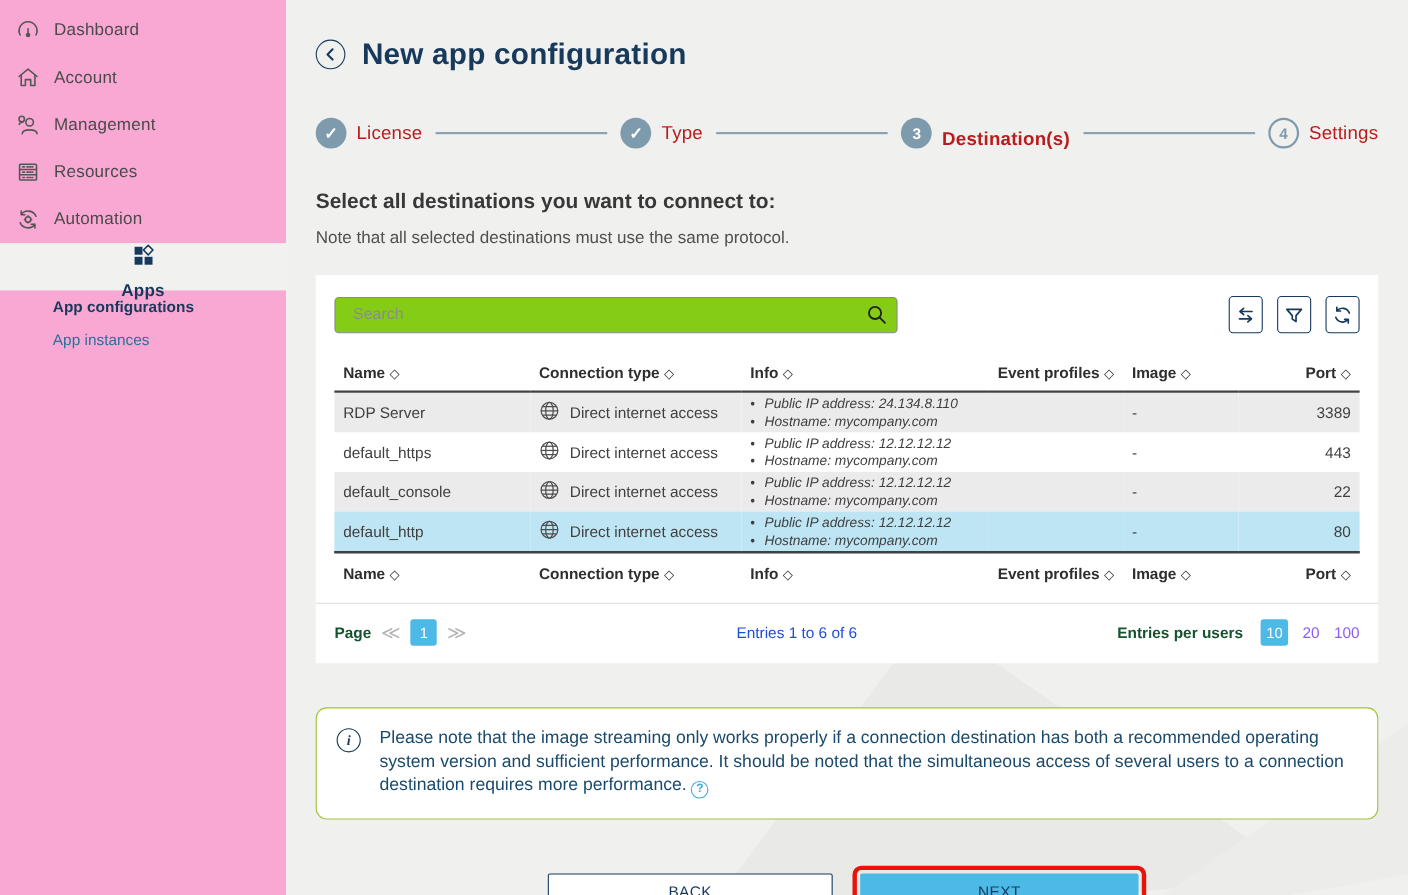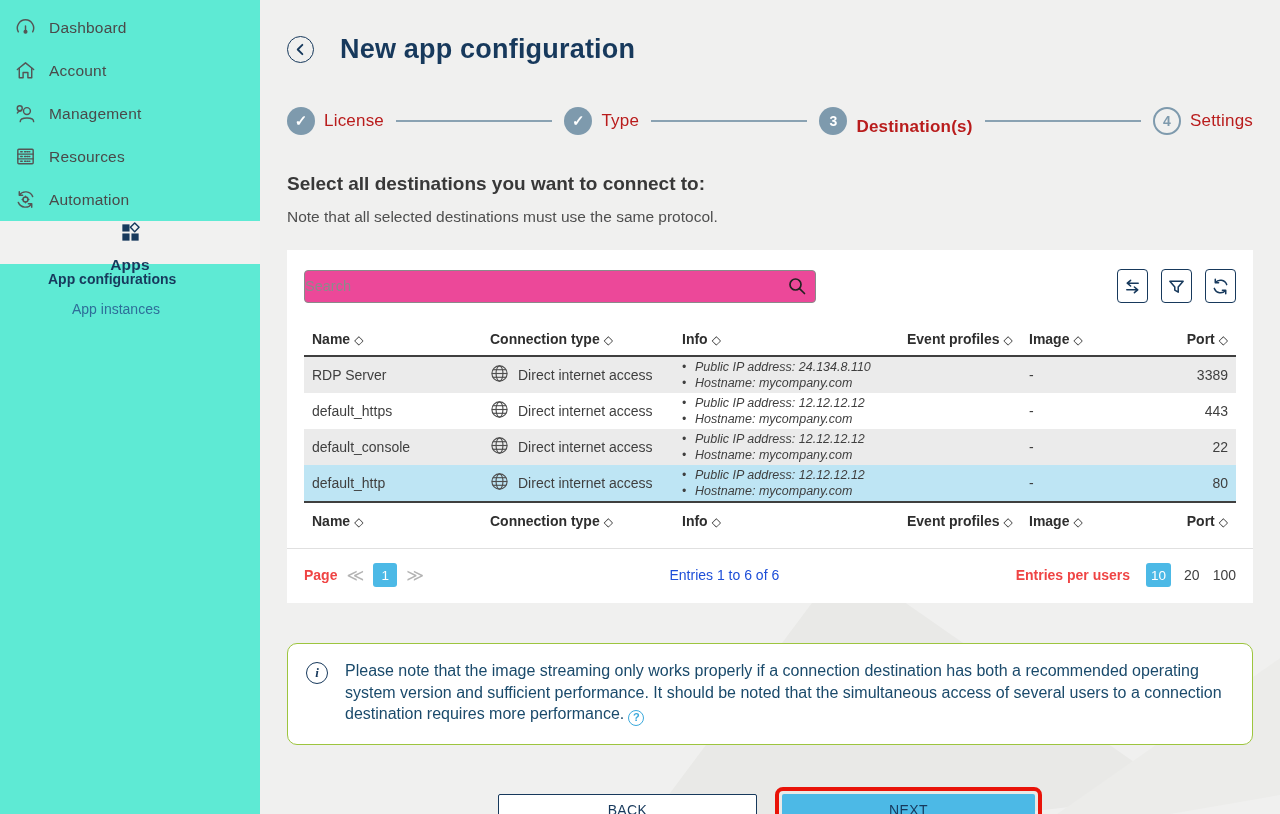--- a/index.html
+++ b/index.html
@@ -1,39 +1,39 @@
 <!DOCTYPE html>
 <html><head>
 <meta charset="utf-8">
 <style>
   * { box-sizing: border-box; margin: 0; padding: 0; }
   html,body { width:1280px; height:814px; font-family:"Liberation Sans", sans-serif; }
   body { display:flex; background:#f0f0ef; overflow:hidden; }
 
   
-  .sidebar { width:260px; background:#5eead4; flex:0 0 260px; padding-top:6px; z-index:3; }
+  .sidebar { width:260px; background:#f9a8d4; flex:0 0 260px; padding-top:6px; z-index:3; }
   .nav-item { display:flex; align-items:center; gap:12px; height:43px; padding:0 14px; cursor:pointer; }
   .nav-item .label { font-size:15.5px; color:#4a4a4a; letter-spacing:.2px; }
   .nav-item.active { background:#f1f1f0;flex-direction:column; }
   .nav-item.active .label { color:#17395c; font-weight:700; }
   .nav-icon { width:23px; height:23px; display:inline-flex; }
   .nav-icon svg { width:23px; height:23px; stroke:#555; fill:none; stroke-width:1.5; stroke-linecap:round; stroke-linejoin:round; }
   .nav-icon.solid svg { stroke:#17395c; }
   .sub-item { padding:7px 0 7px 48px; font-size:14px; cursor:pointer; }
   .sub-item.current { color:#17395c; font-weight:700; }
-  .sub-item.plain { color:#2e6e99;margin-left:24px; }
+  .sub-item.plain { color:#2e6e99; }
 
   
   .main { flex:1; position:relative; background:#f0f0ef; padding:0 27px; overflow:hidden; }
   .deco { position:absolute; background:#e9e9e7; z-index:0; }
   .deco1 { left:360px; top:560px; width:560px; height:300px; clip-path:polygon(40% 0,100% 78%,0 100%); }
   .deco2 { left:760px; top:640px; width:520px; height:200px; clip-path:polygon(0 100%,55% 0,100% 55%); background:#ececea;}
   .content { position:relative; z-index:1; }
 
-  .page-header { display:flex; align-items:center; gap:26px; padding-top:34px; }
+  .page-header { display:flex; align-items:center; gap:15px; padding-top:34px; }
   .back-btn { width:27px; height:27px; border:1.7px solid #17395c; border-radius:50%; display:flex; align-items:center; justify-content:center; cursor:pointer; background:transparent; }
   .back-btn svg { width:13px; height:13px; stroke:#17395c; fill:none; stroke-width:2; stroke-linecap:round; stroke-linejoin:round; }
   .page-title { font-size:27px; font-weight:700; color:#17395c; letter-spacing:.2px; }
 
   
   .stepper { display:flex; align-items:center; margin-top:40px; }
   .step { display:flex; align-items:center; gap:9px; }
   .step-circle { width:28px; height:28px; border-radius:50%; display:flex; align-items:center; justify-content:center; font-size:14px; font-weight:700; }
   .step.done .step-circle, .step.active .step-circle { background:#7e9aad; color:#fff; }
   .step.upcoming .step-circle { background:#f0f0ef; border:2px solid #7e9aad; color:#7e9aad; }
@@ -42,21 +42,21 @@
   .connector { flex:1; height:2px; background:#8aa2b2; margin:0 12px; }
   .check { font-size:15px; font-weight:700; }
 
   .section-heading { margin-top:36px; font-size:19px; font-weight:700; color:#383838; }
   .section-note { margin-top:13px; font-size:15.5px; color:#4f4f4f; }
 
   
   .card { background:#fff; margin-top:24px; padding:19px 17px 0 17px; }
   .toolbar { display:flex; align-items:center; }
   .search-wrap { position:relative; width:512px; }
-  .search-input { width:100%; height:33px; border:1px solid #8a8a8a; border-radius:4px; padding:0 36px 0 0; font-size:14.5px; color:#333; background:#ec4899; font-family:"Liberation Sans",sans-serif; }
+  .search-input { width:100%; height:33px; border:1px solid #8a8a8a; border-radius:4px; padding:0 36px 0 16px; font-size:14.5px; color:#333; background:#84cc16; font-family:"Liberation Sans",sans-serif; }
   .search-input::placeholder { color:#8b8b8b; }
   .search-icon { position:absolute; right:9px; top:6px; }
   .search-icon svg { width:20px; height:20px; stroke:#222; fill:none; stroke-width:1.7; stroke-linecap:round; }
   .toolbar-right { margin-left:auto; display:flex; gap:13px; }
   .icon-btn { width:31px; height:34px; border:1.6px solid #17395c; border-radius:4px; background:#fff; display:flex; align-items:center; justify-content:center; cursor:pointer; }
   .icon-btn svg { width:19px; height:19px; stroke:#17395c; fill:none; stroke-width:1.6; stroke-linecap:round; stroke-linejoin:round; }
 
   
   table { width:100%; border-collapse:collapse; margin-top:24px; table-layout:fixed; }
   col.c-name{width:178px} col.c-conn{width:192px} col.c-info{width:225px} col.c-event{width:122px} col.c-img{width:105px} col.c-port{width:110px}
@@ -70,26 +70,26 @@
   tbody tr:last-child td { border-bottom:2px solid #3f3f3f; }
   .conn-cell { display:flex; align-items:center; gap:9px; }
   .globe svg { width:19px; height:19px; stroke:#4e4e4e; fill:none; stroke-width:1.2; }
   ul.info-list { list-style:none;font-style:italic; }
   ul.info-list li { font-size:12.5px; line-height:16px; color:#3f3f3f; position:relative; padding-left:13px; white-space:nowrap; }
   ul.info-list li::before { content:"•"; position:absolute; left:0; font-size:12px; }
   thead.bothead th { font-weight:700; padding-top:10px; padding-bottom:10px; }
 
   
   .pager { display:flex; align-items:center; margin:0 -17px; padding:14px 17px 16px 17px; border-top:1px solid #e0e0e0; margin-top:9px; }
-  .pager-label { font-size:14px; font-weight:700; color:#ef4444; }
+  .pager-label { font-size:14px; font-weight:700; color:#14532d; }
   .chev { color:#b3b3b3; font-size:17px; margin:0 9px; cursor:pointer; user-select:none; }
   .page-box, .size-box { min-width:24px; height:24px; padding:0 5px; background:#4cb9e6; color:#fff; font-size:13.5px; display:inline-flex; align-items:center; justify-content:center; border-radius:3px; cursor:pointer; }
   .entries-text { flex:1; text-align:center; font-size:14px; color:#1d4ed8; }
   .sizes { display:flex; align-items:center; gap:13px; margin-left:16px; }
-  .size-plain { font-size:14px; color:#404040; cursor:pointer; }
+  .size-plain { font-size:14px; color:#8b5cf6; cursor:pointer; }
 
   
   .info-box { margin-top:40px; background:#fff; border:1.6px solid #9dc53e; border-radius:10px; padding:16px 16px 18px 18px; display:flex; gap:17px; }
   .info-circle { flex:0 0 22px; width:22px; height:22px; border:1.7px solid #17395c; border-radius:50%; color:#17395c; font-size:13px; font-weight:700; font-family:"Liberation Serif",serif; font-style:italic; display:flex; align-items:center; justify-content:center; margin-top:2px; }
   .info-text { font-size:16px; line-height:21.5px; color:#1a4a6b; }
   .help-circle { display:inline-flex; width:16px; height:16px; border:1.5px solid #3ba9dc; border-radius:50%; color:#3ba9dc; font-size:11px; font-weight:700; align-items:center; justify-content:center; vertical-align:-2px; margin-left:4px; cursor:pointer; }
 
   
   .actions { display:flex; justify-content:center; align-items:center; gap:18px; margin-top:42px; }
   .btn { width:259px; height:32px; font-size:14px; letter-spacing:.4px; color:#17395c; display:flex; align-items:center; justify-content:center; cursor:pointer; font-family:"Liberation Sans",sans-serif; }

